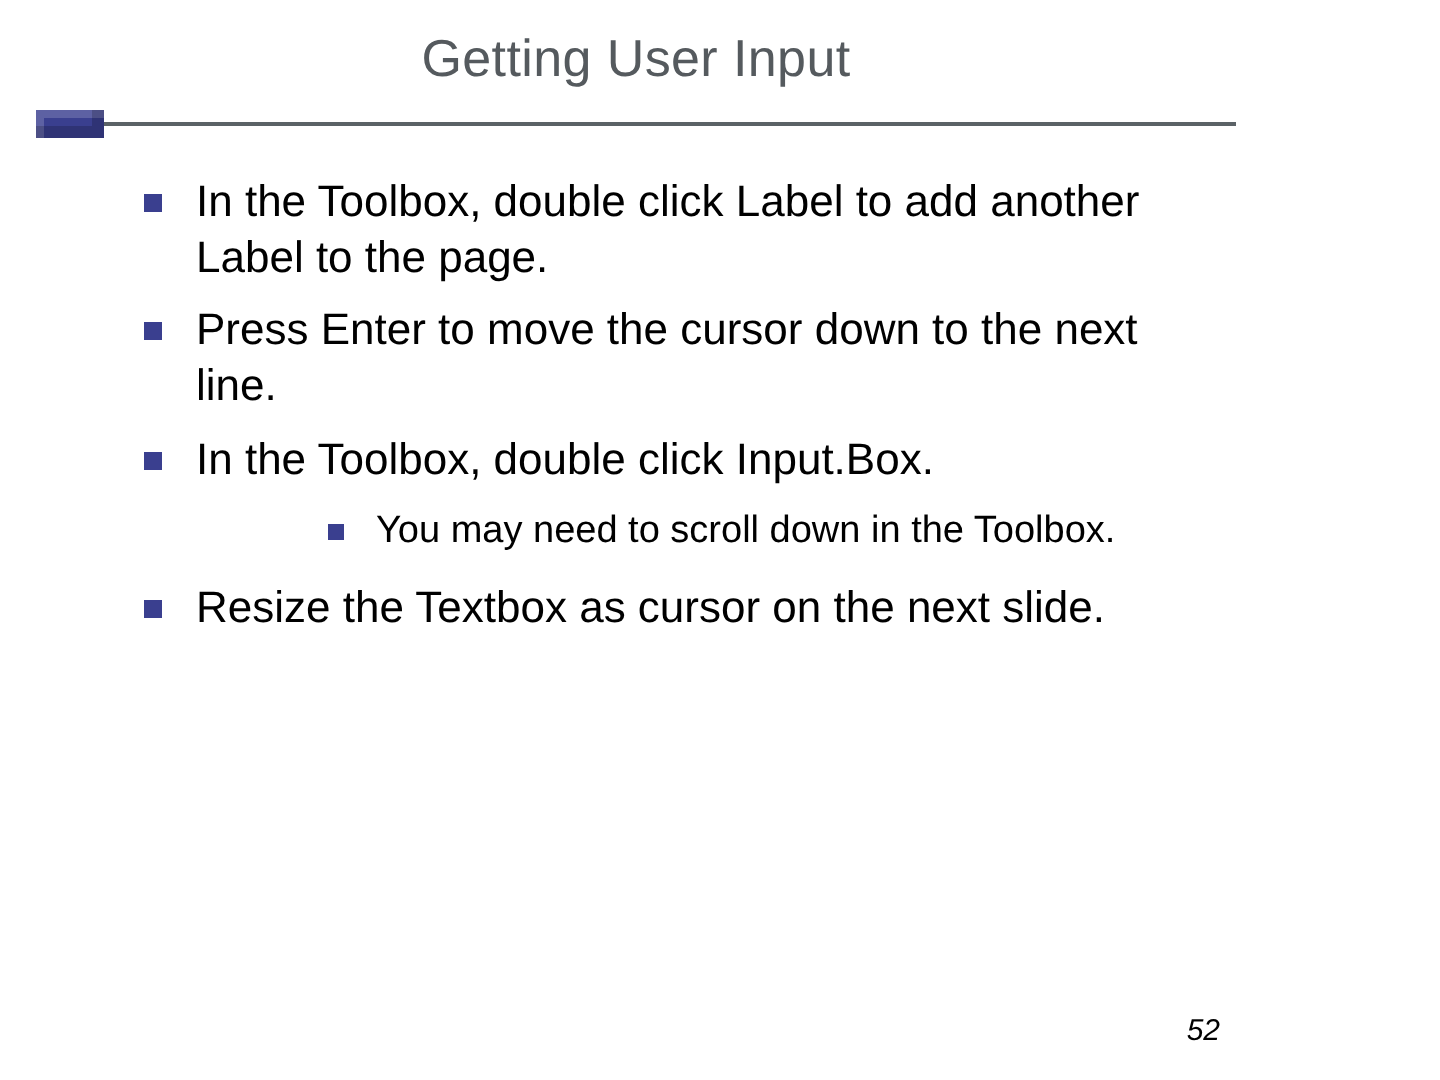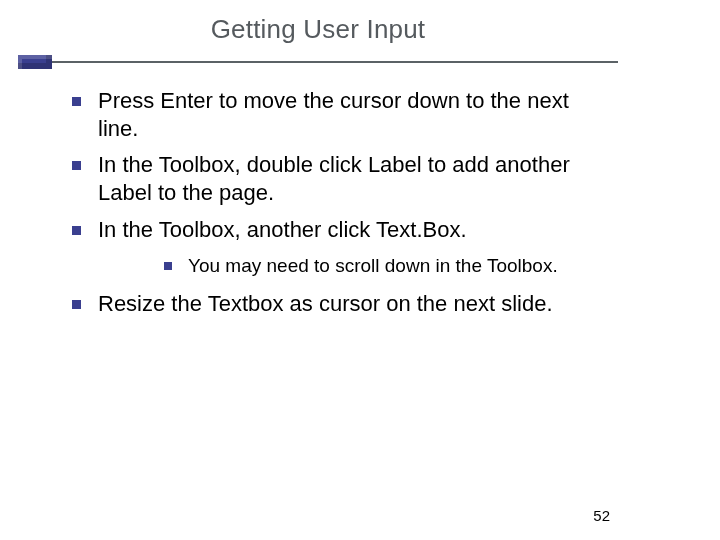--- a/index.html
+++ b/index.html
@@ -94,46 +94,47 @@
     width: 8px;
     height: 8px;
     background: #3a3f8f;
   }
   .pagenum {
     position: absolute;
     right: 26px;
     bottom: 16px;
     font-size: 15px;
     color: #000;
+    font-style: italic;
   }
 </style>
 </head>
 <body>
 
 <div class="slide">
 
   <div class="title-wrap">
     <div class="title">Getting User Input</div>
   </div>
 
   <div class="rule-area">
     <div class="hr-line"></div>
     <div class="accent-box"></div>
   </div>
 
   <div class="content">
     <ul class="level1">
       <li>
+        <span>In the Toolbox, double click Label to add another Label to the page.</span>
+      </li>
+      <li>
         <span>Press Enter to move the cursor down to the next line.</span>
       </li>
       <li>
-        <span>In the Toolbox, double click Label to add another Label to the page.</span>
-      </li>
-      <li>
-        <span>In the Toolbox, another click Text.Box.</span>
+        <span>In the Toolbox, double click Input.Box.</span>
         <ul class="level2">
           <li>
             <span>You may need to scroll down in the Toolbox.</span>
           </li>
         </ul>
       </li>
       <li>
         <span>Resize the Textbox as cursor on the next slide.</span>
       </li>
     </ul>

